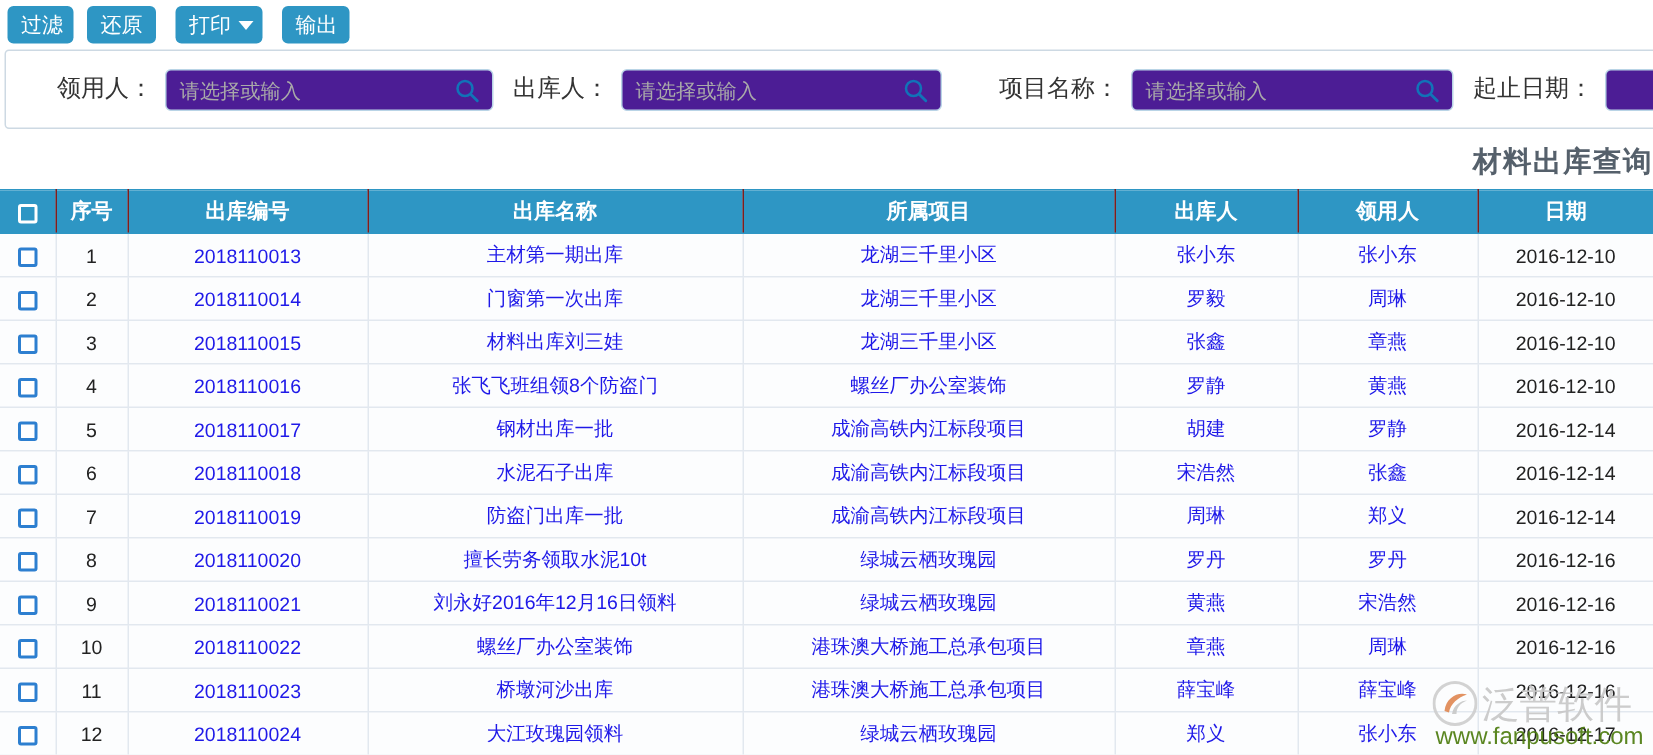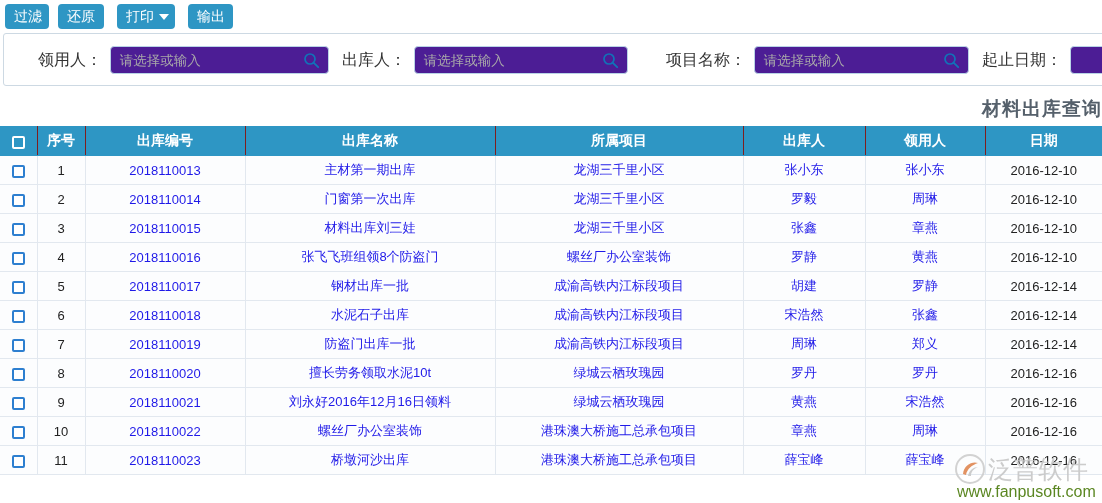--- a/index.html
+++ b/index.html
@@ -434,20 +434,30 @@
       <tr>
         <td><span class="chk"></span></td>
         <td class="cell-plain">11</td>
         <td class="cell-link">2018110023</td>
         <td class="cell-link">桥墩河沙出库</td>
         <td class="cell-link">港珠澳大桥施工总承包项目</td>
         <td class="cell-link">薛宝峰</td>
         <td class="cell-link">薛宝峰</td>
         <td class="cell-plain">2016-12-16</td>
       </tr>
+      <tr>
+        <td><span class="chk"></span></td>
+        <td class="cell-plain">12</td>
+        <td class="cell-link">2018110024</td>
+        <td class="cell-link">大江玫瑰园领料</td>
+        <td class="cell-link">绿城云栖玫瑰园</td>
+        <td class="cell-link">郑义</td>
+        <td class="cell-link">张小东</td>
+        <td class="cell-plain">2016-12-17</td>
+      </tr>
     </tbody>
 </table>
 
 <div id="watermark">
   <div id="wm-logo">
     <svg width="30" height="30" viewBox="0 0 30 30">
       <circle cx="15" cy="15" r="14" fill="none" stroke="#cfcfcf" stroke-width="2"></circle>
       <path d="M8 20 C9 11, 17 7, 23 9 C17 11, 12 15, 11 21 Z" fill="#e08a55"></path>
       <path d="M13 22 C14 16, 19 13, 23 13 C18 15, 16 18, 16 22 Z" fill="#c9c9c9"></path>
     </svg>

